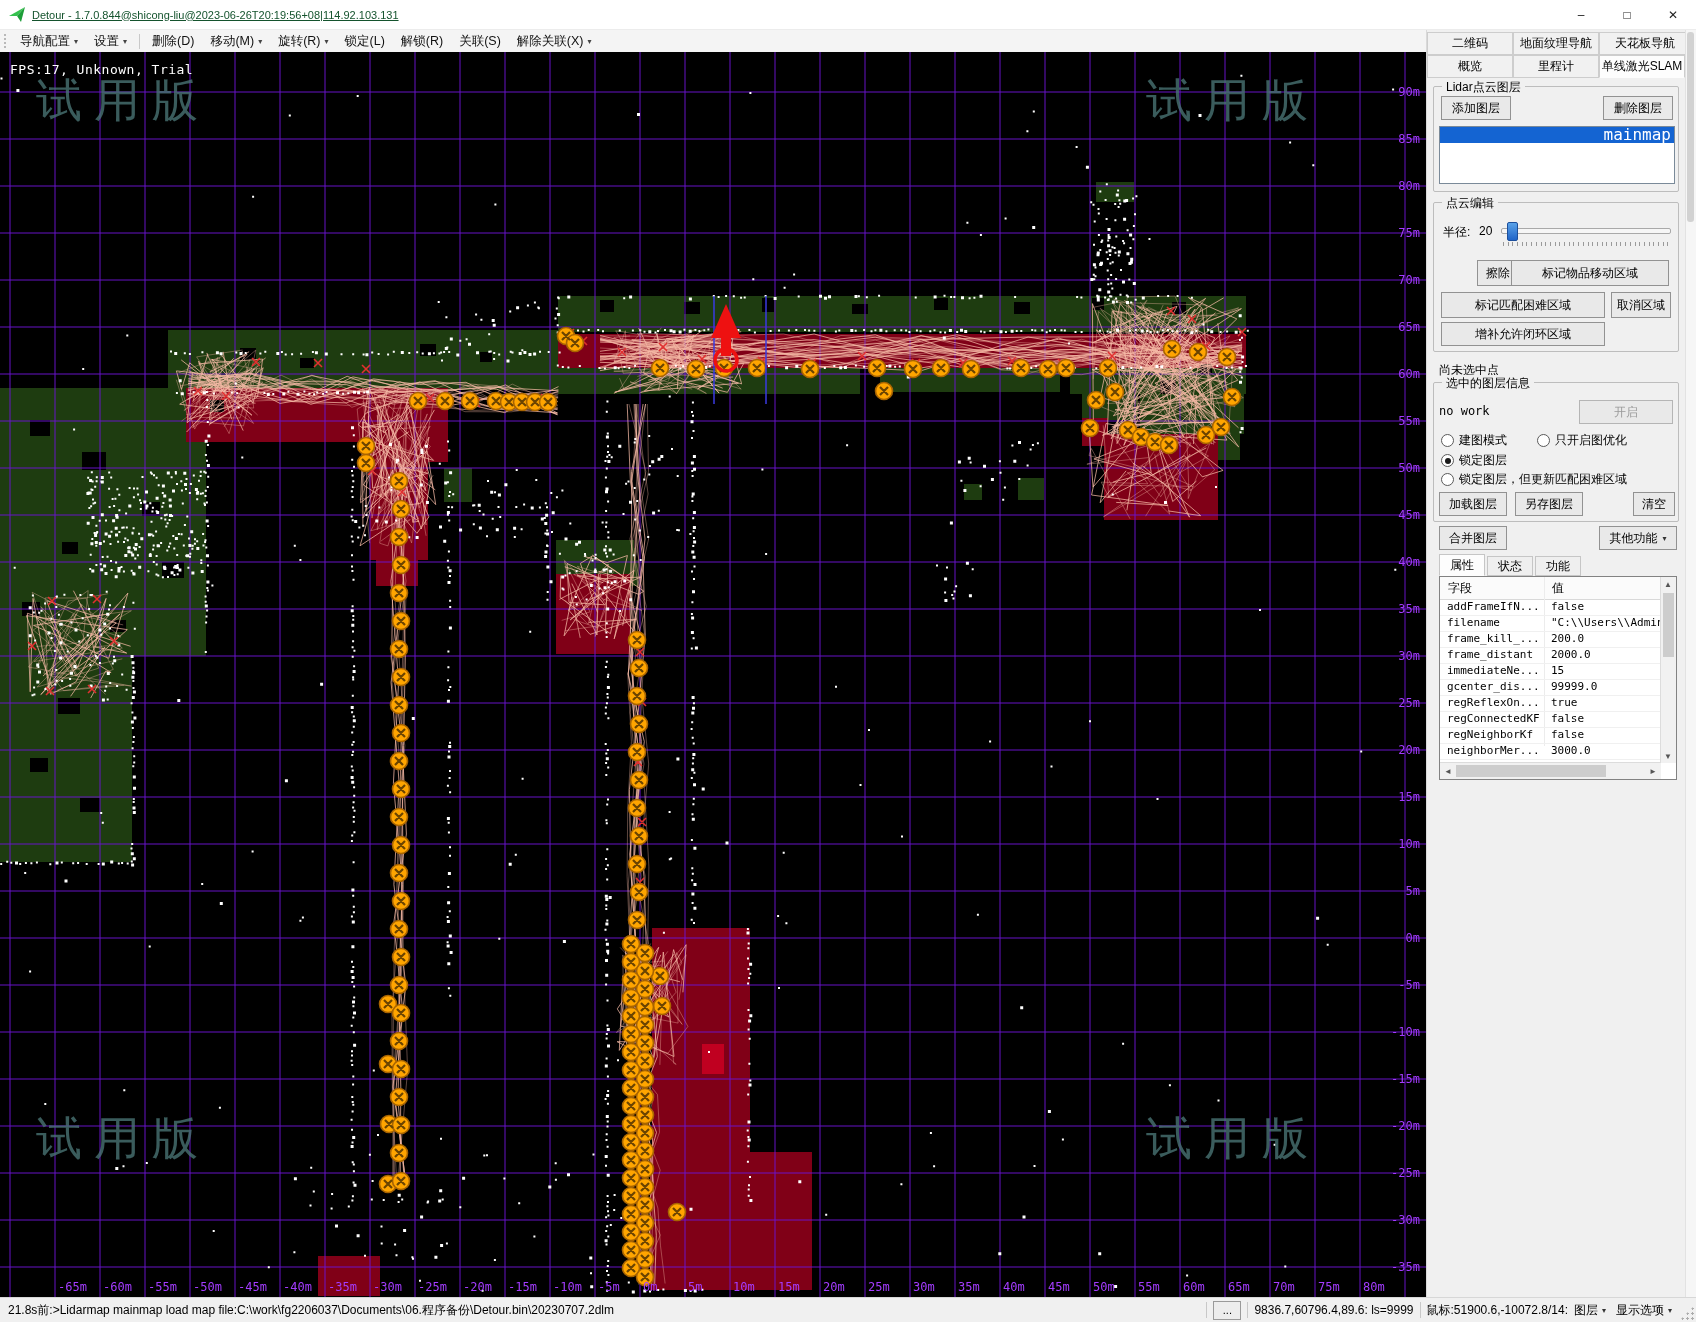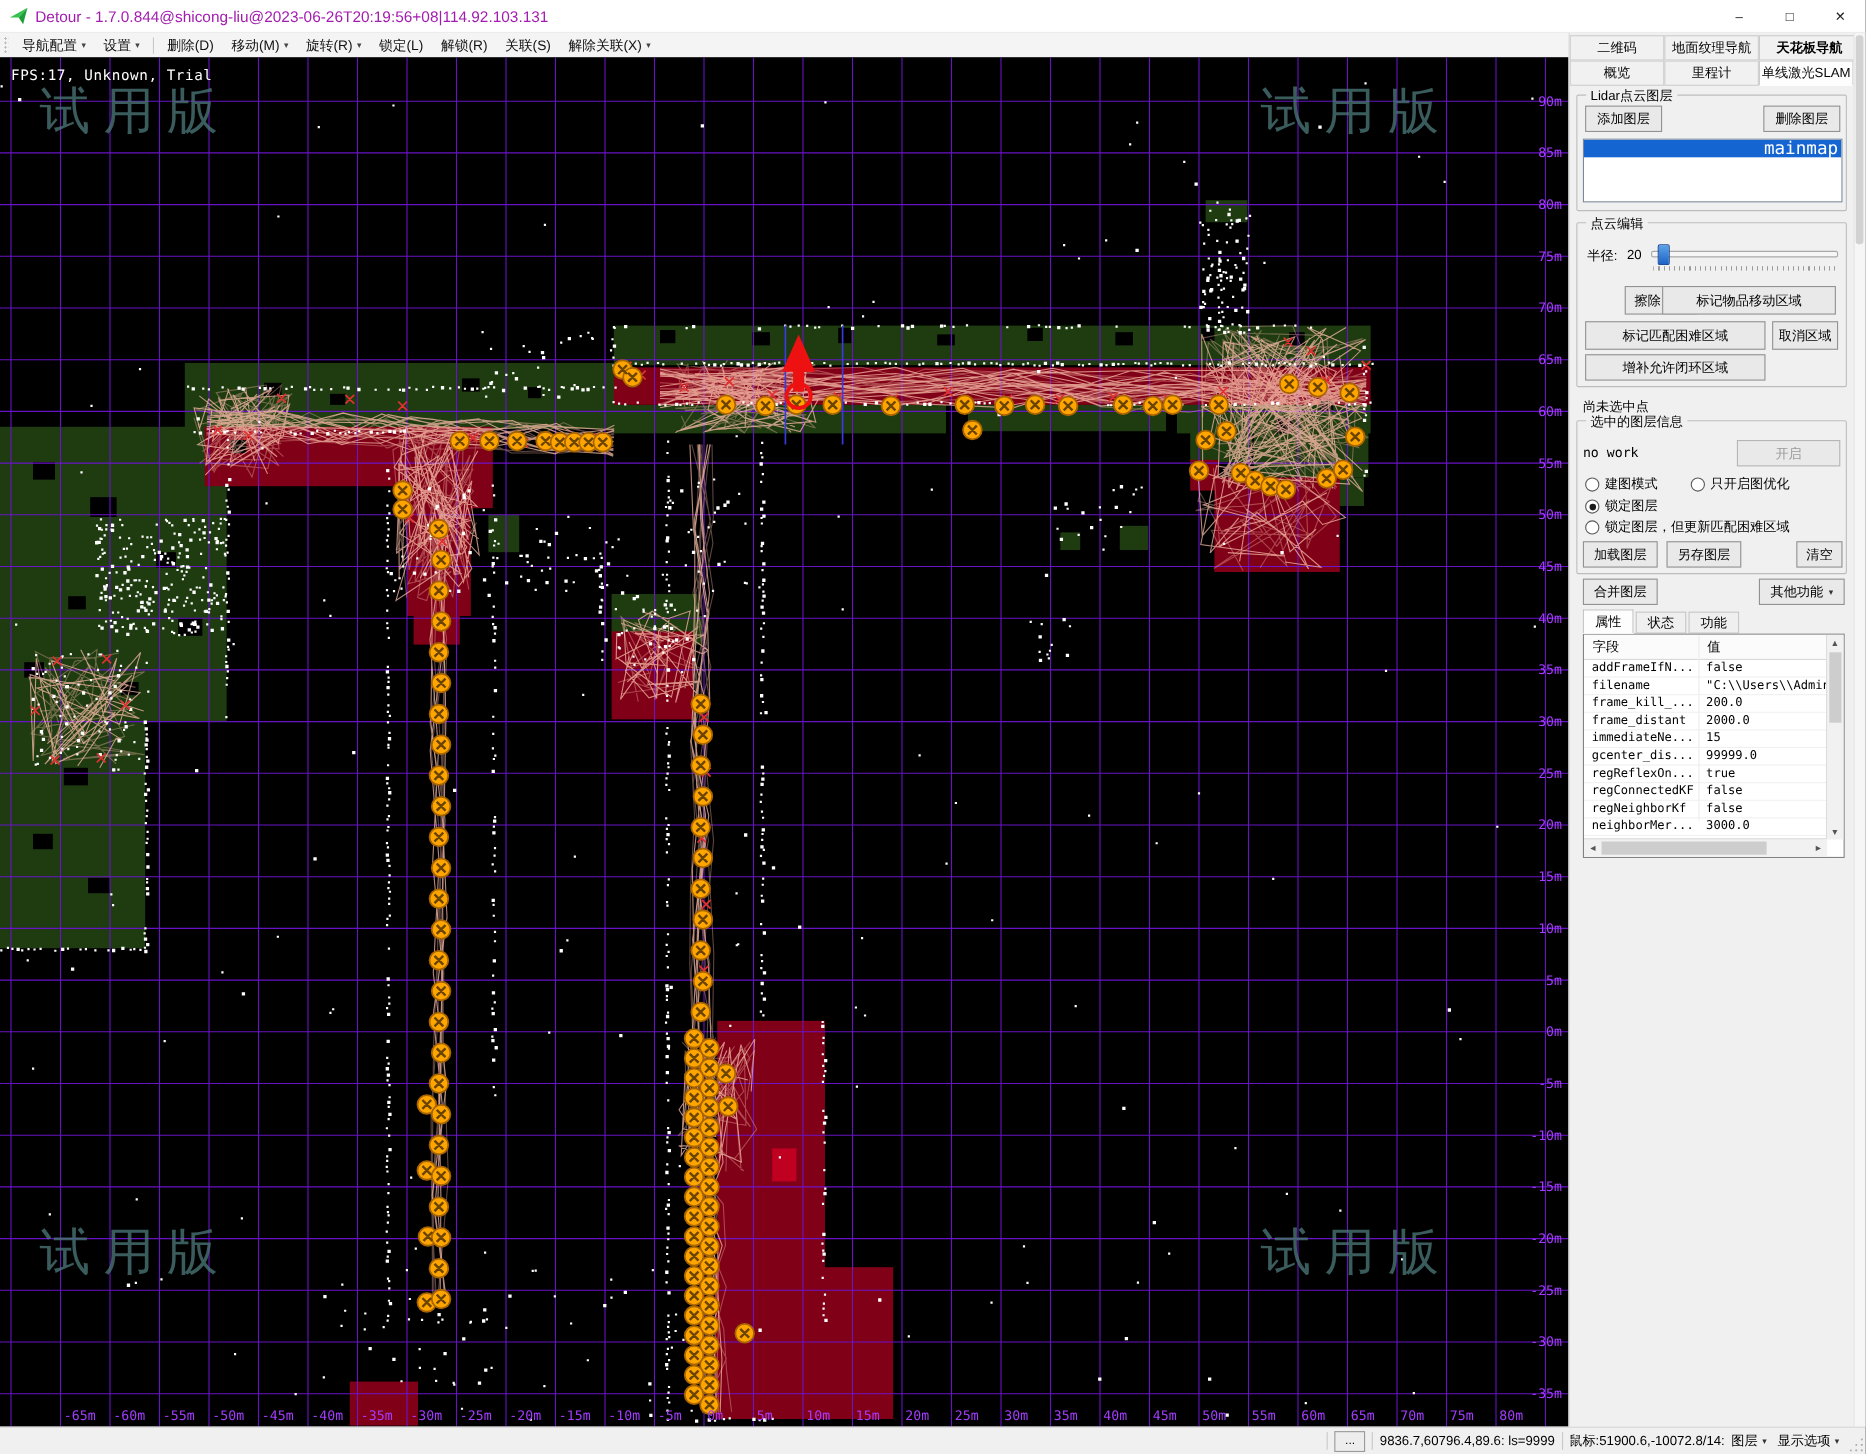--- a/index.html
+++ b/index.html
@@ -5,21 +5,21 @@
   html,body{margin:0;padding:0;}
   body{
     width:1696px;height:1322px;position:relative;overflow:hidden;
     font-family:"Liberation Sans",sans-serif;background:#f0f0f0;
     -webkit-font-smoothing:antialiased;
   }
   
   .titlebar{position:absolute;left:0;top:0;width:1696px;height:30px;background:#ffffff;
     display:flex;align-items:center;border-bottom:1px solid #ececec;box-sizing:border-box;}
   .app-icon{width:18px;height:18px;margin:0 6px 0 8px;flex:0 0 auto;}
-  .title-text{font-size:14px;color:#a21caf;}
+  .title-text{font-size:11px;color:#14532d;text-decoration:underline;}
   .win-controls{margin-left:auto;display:flex;height:30px;}
   .win-btn{width:46px;height:30px;display:flex;align-items:center;justify-content:center;
     font-size:12px;color:#222;}
   
   .menubar{position:absolute;left:0;top:30px;width:1426px;height:22px;background:#f4f4f4;
     display:flex;align-items:center;font-size:12.5px;color:#111;}
   .menu-grip{width:5px;height:16px;margin:0 4px 0 3px;
     background-image:radial-gradient(#b9b9b9 1px, transparent 1.1px);background-size:4px 4px;}
   .mi{padding:2px 8px;display:flex;align-items:center;gap:4px;white-space:nowrap;}
   .mi .arr{font-size:8px;color:#444;}
@@ -409,21 +409,21 @@
   <div class="wm" style="left:36px;top:18px;">试用版</div>
   <div class="wm" style="left:1146px;top:18px;">试用版</div>
   <div class="wm" style="left:36px;top:1056px;">试用版</div>
   <div class="wm" style="left:1146px;top:1056px;">试用版</div>
 </div>
 
 <div class="panel">
 
   <div class="navtab" style="left:0;top:2px;width:86px;">二维码</div>
   <div class="navtab" style="left:86px;top:2px;width:86px;">地面纹理导航</div>
-  <div class="navtab" style="left:172px;top:2px;width:92px;font-weight:bold;">天花板导航</div>
+  <div class="navtab" style="left:172px;top:2px;width:92px;">天花板导航</div>
   <div class="navtab" style="left:0;top:25px;width:86px;">概览</div>
   <div class="navtab" style="left:86px;top:25px;width:86px;">里程计</div>
   <div class="navtab active" style="left:172px;top:25px;width:86px;">单线激光SLAM</div>
 
   <div class="gb" style="left:6px;top:56px;width:246px;height:106px;">
     <span class="legend">Lidar点云图层</span>
   </div>
   <div class="btn" style="left:14px;top:66px;width:70px;height:24px;">添加图层</div>
   <div class="btn" style="left:176px;top:66px;width:70px;height:24px;">删除图层</div>
   <div class="listbox" style="left:12px;top:96px;width:236px;height:58px;">
@@ -537,20 +537,21 @@
       <div class="arr" style="right:1px;">►</div>
     </div>
   </div>
 
   <div class="panel-vsb">
       <div class="thumb"></div>
     </div>
 </div>
 
 <div class="statusbar">
+  <span class="sb-msg">21.8s前:&gt;Lidarmap mainmap load map file:C:\work\fg2206037\Documents\06.程序备份\Detour.bin\20230707.2dlm</span>
   <span style="flex:1;"></span>
   <span class="sb-sep"></span>
   <span class="sb-more">...</span>
   <span class="sb-sep"></span>
   <span class="sb-item">9836.7,60796.4,89.6: ls=9999</span>
   <span class="sb-sep"></span>
   <span class="sb-item">鼠标:51900.6,-10072.8/14:</span>
   <span class="sb-item" style="margin-left:6px;">
     <span>图层</span>
       <span class="dd">▾</span>

